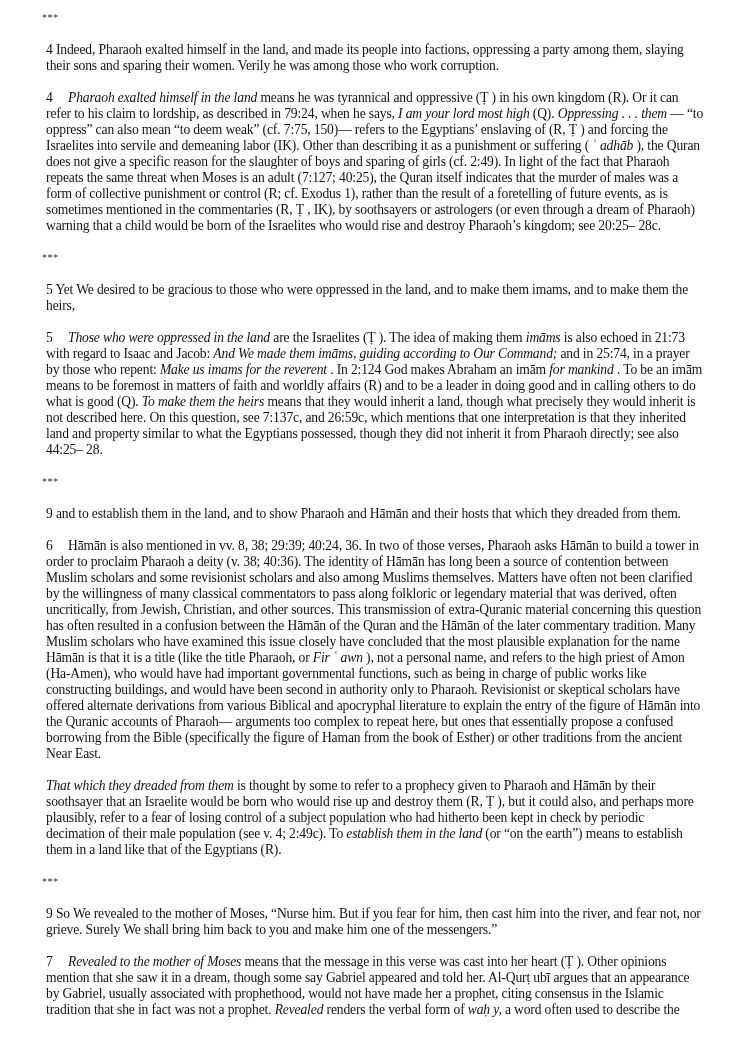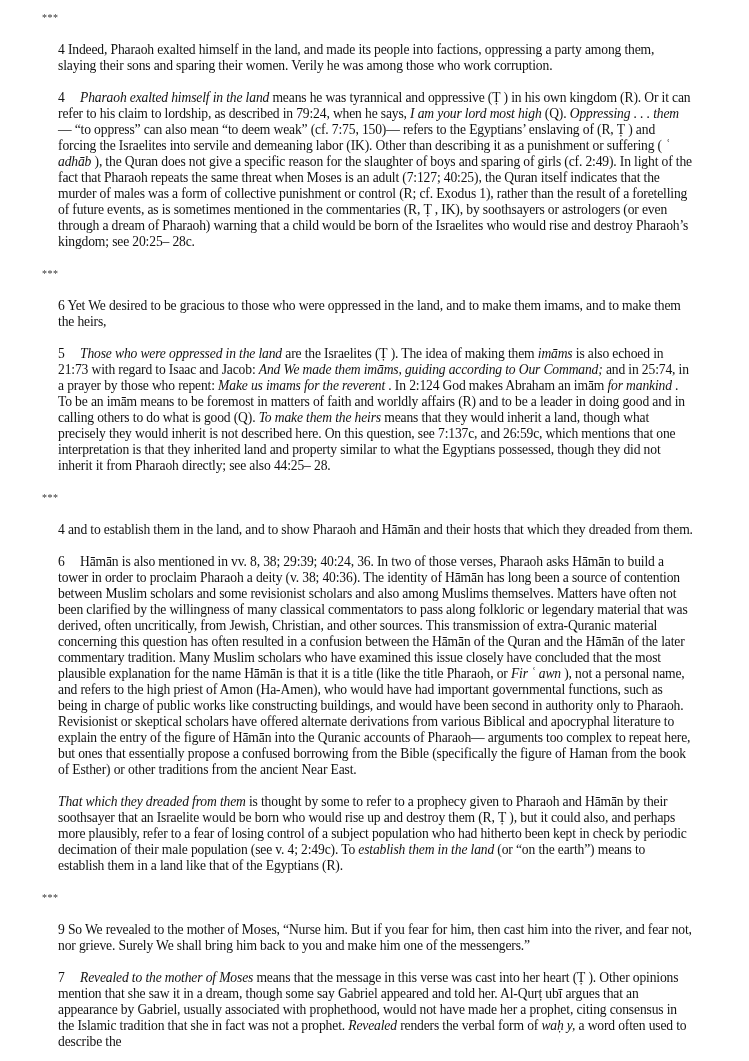--- a/index.html
+++ b/index.html
@@ -7,40 +7,40 @@
     width: 749px; height: 1061px; overflow: hidden; position: relative;
     font-family: "Liberation Serif", "DejaVu Serif", serif;
     color: #111111;
   }
   .page {
     position: absolute; left: 42px; top: 10px; width: 668px;
     font-size: 13.6px; line-height: 16px;
     letter-spacing: -0.15px;
   }
   .sep { font-size: 10px; line-height: 16px; margin: 0; color: #333; letter-spacing: 0.5px; }
-  p { margin: 16px; }
+  p { margin: 4px; }
   .block { margin-bottom: 16px; }
   .num { display: inline-block; width: 22px; }
   i { font-style: italic; }
 </style>
 </head>
 <body>
 
 <div class="page">
 
   <p class="sep block">***</p>
   <p class="block">4 Indeed, Pharaoh exalted himself in the land, and made its people into factions, oppressing a party among them, slaying their sons and sparing their women. Verily he was among those who work corruption.</p>
   <p class="block"><span class="num">4</span><i>Pharaoh exalted himself in the land</i><span> means he was tyrannical and oppressive (Ṭ ) in his own kingdom (R). Or it can refer to his claim to lordship, as described in 79:24, when he says, </span><i>I am your lord most high</i><span> (Q). </span><i>Oppressing . . . them</i><span> — “to oppress” can also mean “to deem weak” (cf. 7:75, 150)— refers to the Egyptians’ enslaving of (R, Ṭ ) and forcing the Israelites into servile and demeaning labor (IK). Other than describing it as a punishment or suffering ( </span><i>ʿ adhāb</i><span> ), the Quran does not give a specific reason for the slaughter of boys and sparing of girls (cf. 2:49). In light of the fact that Pharaoh repeats the same threat when Moses is an adult (7:127; 40:25), the Quran itself indicates that the murder of males was a form of collective punishment or control (R; cf. Exodus 1), rather than the result of a foretelling of future events, as is sometimes mentioned in the commentaries (R, Ṭ , IK), by soothsayers or astrologers (or even through a dream of Pharaoh) warning that a child would be born of the Israelites who would rise and destroy Pharaoh’s kingdom; see 20:25– 28c.</span></p>
 
   <p class="sep block">***</p>
-  <p class="block">6 Yet We desired to be gracious to those who were oppressed in the land, and to make them imams, and to make them the heirs,</p>
+  <p class="block">5 Yet We desired to be gracious to those who were oppressed in the land, and to make them imams, and to make them the heirs,</p>
   <p class="block"><span class="num">5</span><i>Those who were oppressed in the land</i><span> are the Israelites (Ṭ ). The idea of making them </span><i>imāms</i><span> is also echoed in 21:73 with regard to Isaac and Jacob: </span><i>And We made them imāms, guiding according to Our Command;</i><span> and in 25:74, in a prayer by those who repent: </span><i>Make us imams for the reverent</i><span> . In 2:124 God makes Abraham an imām </span><i>for mankind</i><span> . To be an imām means to be foremost in matters of faith and worldly affairs (R) and to be a leader in doing good and in calling others to do what is good (Q). </span><i>To make them the heirs</i><span> means that they would inherit a land, though what precisely they would inherit is not described here. On this question, see 7:137c, and 26:59c, which mentions that one interpretation is that they inherited land and property similar to what the Egyptians possessed, though they did not inherit it from Pharaoh directly; see also 44:25– 28.</span></p>
 
   <p class="sep block">***</p>
-  <p class="block">4 and to establish them in the land, and to show Pharaoh and Hāmān and their hosts that which they dreaded from them.</p>
+  <p class="block">9 and to establish them in the land, and to show Pharaoh and Hāmān and their hosts that which they dreaded from them.</p>
   <p class="block"><span class="num">6</span><span>Hāmān is also mentioned in vv. 8, 38; 29:39; 40:24, 36. In two of those verses, Pharaoh asks Hāmān to build a tower in order to proclaim Pharaoh a deity (v. 38; 40:36). The identity of Hāmān has long been a source of contention between Muslim scholars and some revisionist scholars and also among Muslims themselves. Matters have often not been clarified by the willingness of many classical commentators to pass along folkloric or legendary material that was derived, often uncritically, from Jewish, Christian, and other sources. This transmission of extra-Quranic material concerning this question has often resulted in a confusion between the Hāmān of the Quran and the Hāmān of the later commentary tradition. Many Muslim scholars who have examined this issue closely have concluded that the most plausible explanation for the name Hāmān is that it is a title (like the title Pharaoh, or </span><i>Fir ʿ awn</i><span> ), not a personal name, and refers to the high priest of Amon (Ha-Amen), who would have had important governmental functions, such as being in charge of public works like constructing buildings, and would have been second in authority only to Pharaoh. Revisionist or skeptical scholars have offered alternate derivations from various Biblical and apocryphal literature to explain the entry of the figure of Hāmān into the Quranic accounts of Pharaoh— arguments too complex to repeat here, but ones that essentially propose a confused borrowing from the Bible (specifically the figure of Haman from the book of Esther) or other traditions from the ancient Near East.</span></p>
   <p class="block"><i>That which they dreaded from them</i><span> is thought by some to refer to a prophecy given to Pharaoh and Hāmān by their soothsayer that an Israelite would be born who would rise up and destroy them (R, Ṭ ), but it could also, and perhaps more plausibly, refer to a fear of losing control of a subject population who had hitherto been kept in check by periodic decimation of their male population (see v. 4; 2:49c). To </span><i>establish them in the land</i><span> (or “on the earth”) means to establish them in a land like that of the Egyptians (R).</span></p>
 
   <p class="sep block">***</p>
   <p class="block">9 So We revealed to the mother of Moses, “Nurse him. But if you fear for him, then cast him into the river, and fear not, nor grieve. Surely We shall bring him back to you and make him one of the messengers.”</p>
   <p class="block"><span class="num">7</span><i>Revealed to the mother of Moses</i><span> means that the message in this verse was cast into her heart (Ṭ ). Other opinions mention that she saw it in a dream, though some say Gabriel appeared and told her. Al-Qurṭ ubī argues that an appearance by Gabriel, usually associated with prophethood, would not have made her a prophet, citing consensus in the Islamic tradition that she in fact was not a prophet. </span><i>Revealed</i><span> renders the verbal form of </span><i>waḥ y,</i><span> a word often used to describe the</span></p>
 
 </div>
 
 </body></html>

